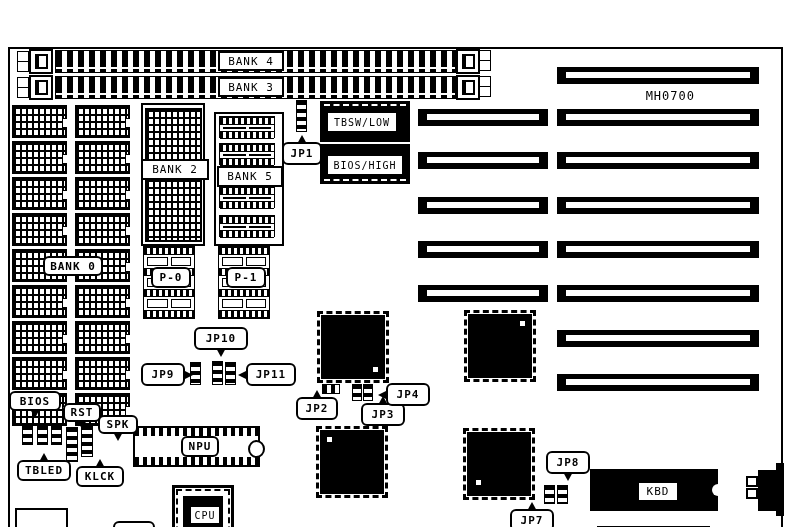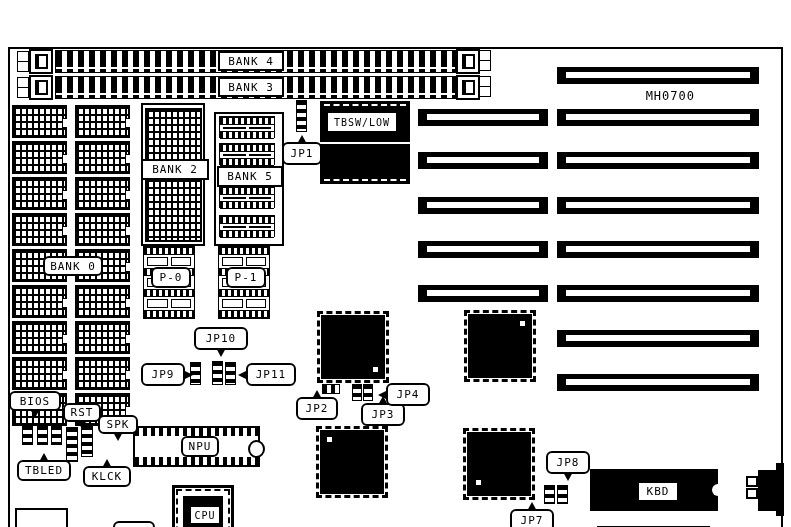--- a/index.html
+++ b/index.html
@@ -5,21 +5,21 @@
   html,body { margin:0; padding:0; background:#fff; }
   .page { position:relative; width:791px; height:527px; background:#fff;
           font-family:"DejaVu Sans Mono", monospace; color:#000; overflow:hidden;margin-top:39px; }
   .abs { position:absolute; }
   .board-outline { left:8px; top:8px; width:771px; height:505px; border:2px solid #000; }
 
   
   .lbox { position:absolute; background:#fff; border:2px solid #000;
           display:flex; align-items:center; justify-content:center;
           font-size:11px; letter-spacing:1px; white-space:nowrap; z-index:6; }
-  .round { border-radius:6px; }
+  .round { border-radius:6px;font-weight:bold; }
   .callout { z-index:7; }
   .tail-top::after, .tail-bottom::after, .tail-left::after, .tail-right::after {
     content:""; position:absolute; width:0; height:0; }
   .tail-top::after    { left:50%; top:-9px;  margin-left:-5px; border:5px solid transparent; border-top:0; border-bottom:9px solid #000; }
   .tail-bottom::after { left:50%; bottom:-9px; margin-left:-5px; border:5px solid transparent; border-bottom:0; border-top:9px solid #000; }
   .tail-left::after   { top:50%; left:-10px; margin-top:-5px; border:5px solid transparent; border-left:0; border-right:10px solid #000; }
   .tail-right::after  { top:50%; right:-10px; margin-top:-5px; border:5px solid transparent; border-right:0; border-left:10px solid #000; }
 
   
   .simm-bar { position:absolute; height:21px; border:1px solid #000;
@@ -216,20 +216,21 @@
   <div class="jmpv" style="left:296px;top:61px;width:9px;height:30px"></div>
   <div class="lbox round callout tail-top" style="left:282px;top:103px;width:36px;height:19px">JP1</div>
 
   <div class="rom" style="left:320px;top:62px;width:90px;height:41px">
     <span class="dash" style="top:3px"></span>
   </div>
   <div class="lbox" style="left:326px;top:72px;width:68px;height:18px;font-size:10px">TBSW/LOW</div>
   <div class="rom" style="left:320px;top:105px;width:90px;height:40px">
     <span class="dash" style="bottom:3px"></span>
   </div>
+  <div class="lbox" style="left:326px;top:115px;width:74px;height:18px;font-size:10px">BIOS/HIGH</div>
 
   <div class="model-text" style="left:615px;top:50px;width:80px;text-align:right">MH0700</div>
 
   <div class="slot" style="left:557px;top:28px;width:202px"></div>
   <div class="slot" style="left:418px;top:70px;width:130px"></div>
   <div class="slot" style="left:557px;top:70px;width:202px"></div>
   <div class="slot" style="left:418px;top:113px;width:130px"></div>
   <div class="slot" style="left:557px;top:113px;width:202px"></div>
   <div class="slot" style="left:418px;top:158px;width:130px"></div>
   <div class="slot" style="left:557px;top:158px;width:202px"></div>
@@ -269,21 +270,21 @@
 
   <div class="jmpv" style="left:22px;top:386px;width:9px;height:18px"></div>
   <div class="jmpv" style="left:37px;top:386px;width:9px;height:18px"></div>
   <div class="jmpv" style="left:51px;top:386px;width:9px;height:18px"></div>
   <div class="jmpv" style="left:66px;top:388px;width:10px;height:33px"></div>
   <div class="jmpv" style="left:81px;top:386px;width:10px;height:30px"></div>
   <div class="lbox round callout tail-bottom" style="left:9px;top:352px;width:48px;height:16px">BIOS</div>
   <div class="lbox round callout tail-bottom" style="left:63px;top:364px;width:34px;height:15px">RST</div>
   <div class="lbox round callout tail-bottom" style="left:98px;top:376px;width:36px;height:15px">SPK</div>
   <div class="lbox round callout tail-top" style="left:17px;top:421px;width:50px;height:17px">TBLED</div>
-  <div class="lbox round callout tail-top" style="left:83px;top:427px;width:44px;height:17px">KLCK</div>
+  <div class="lbox round callout tail-top" style="left:76px;top:427px;width:44px;height:17px">KLCK</div>
 
   <div class="npu-sock" style="left:133px;top:387px;width:123px;height:37px">
     <span class="pins" style="top:0"></span>
     <span class="pins" style="bottom:0"></span>
   </div>
   <div class="lbox round" style="left:181px;top:397px;width:34px;height:17px">NPU</div>
 
   <div class="cpu-sock" style="left:172px;top:446px;width:56px;height:55px">
     <div class="cpu-die"></div>
   </div>

